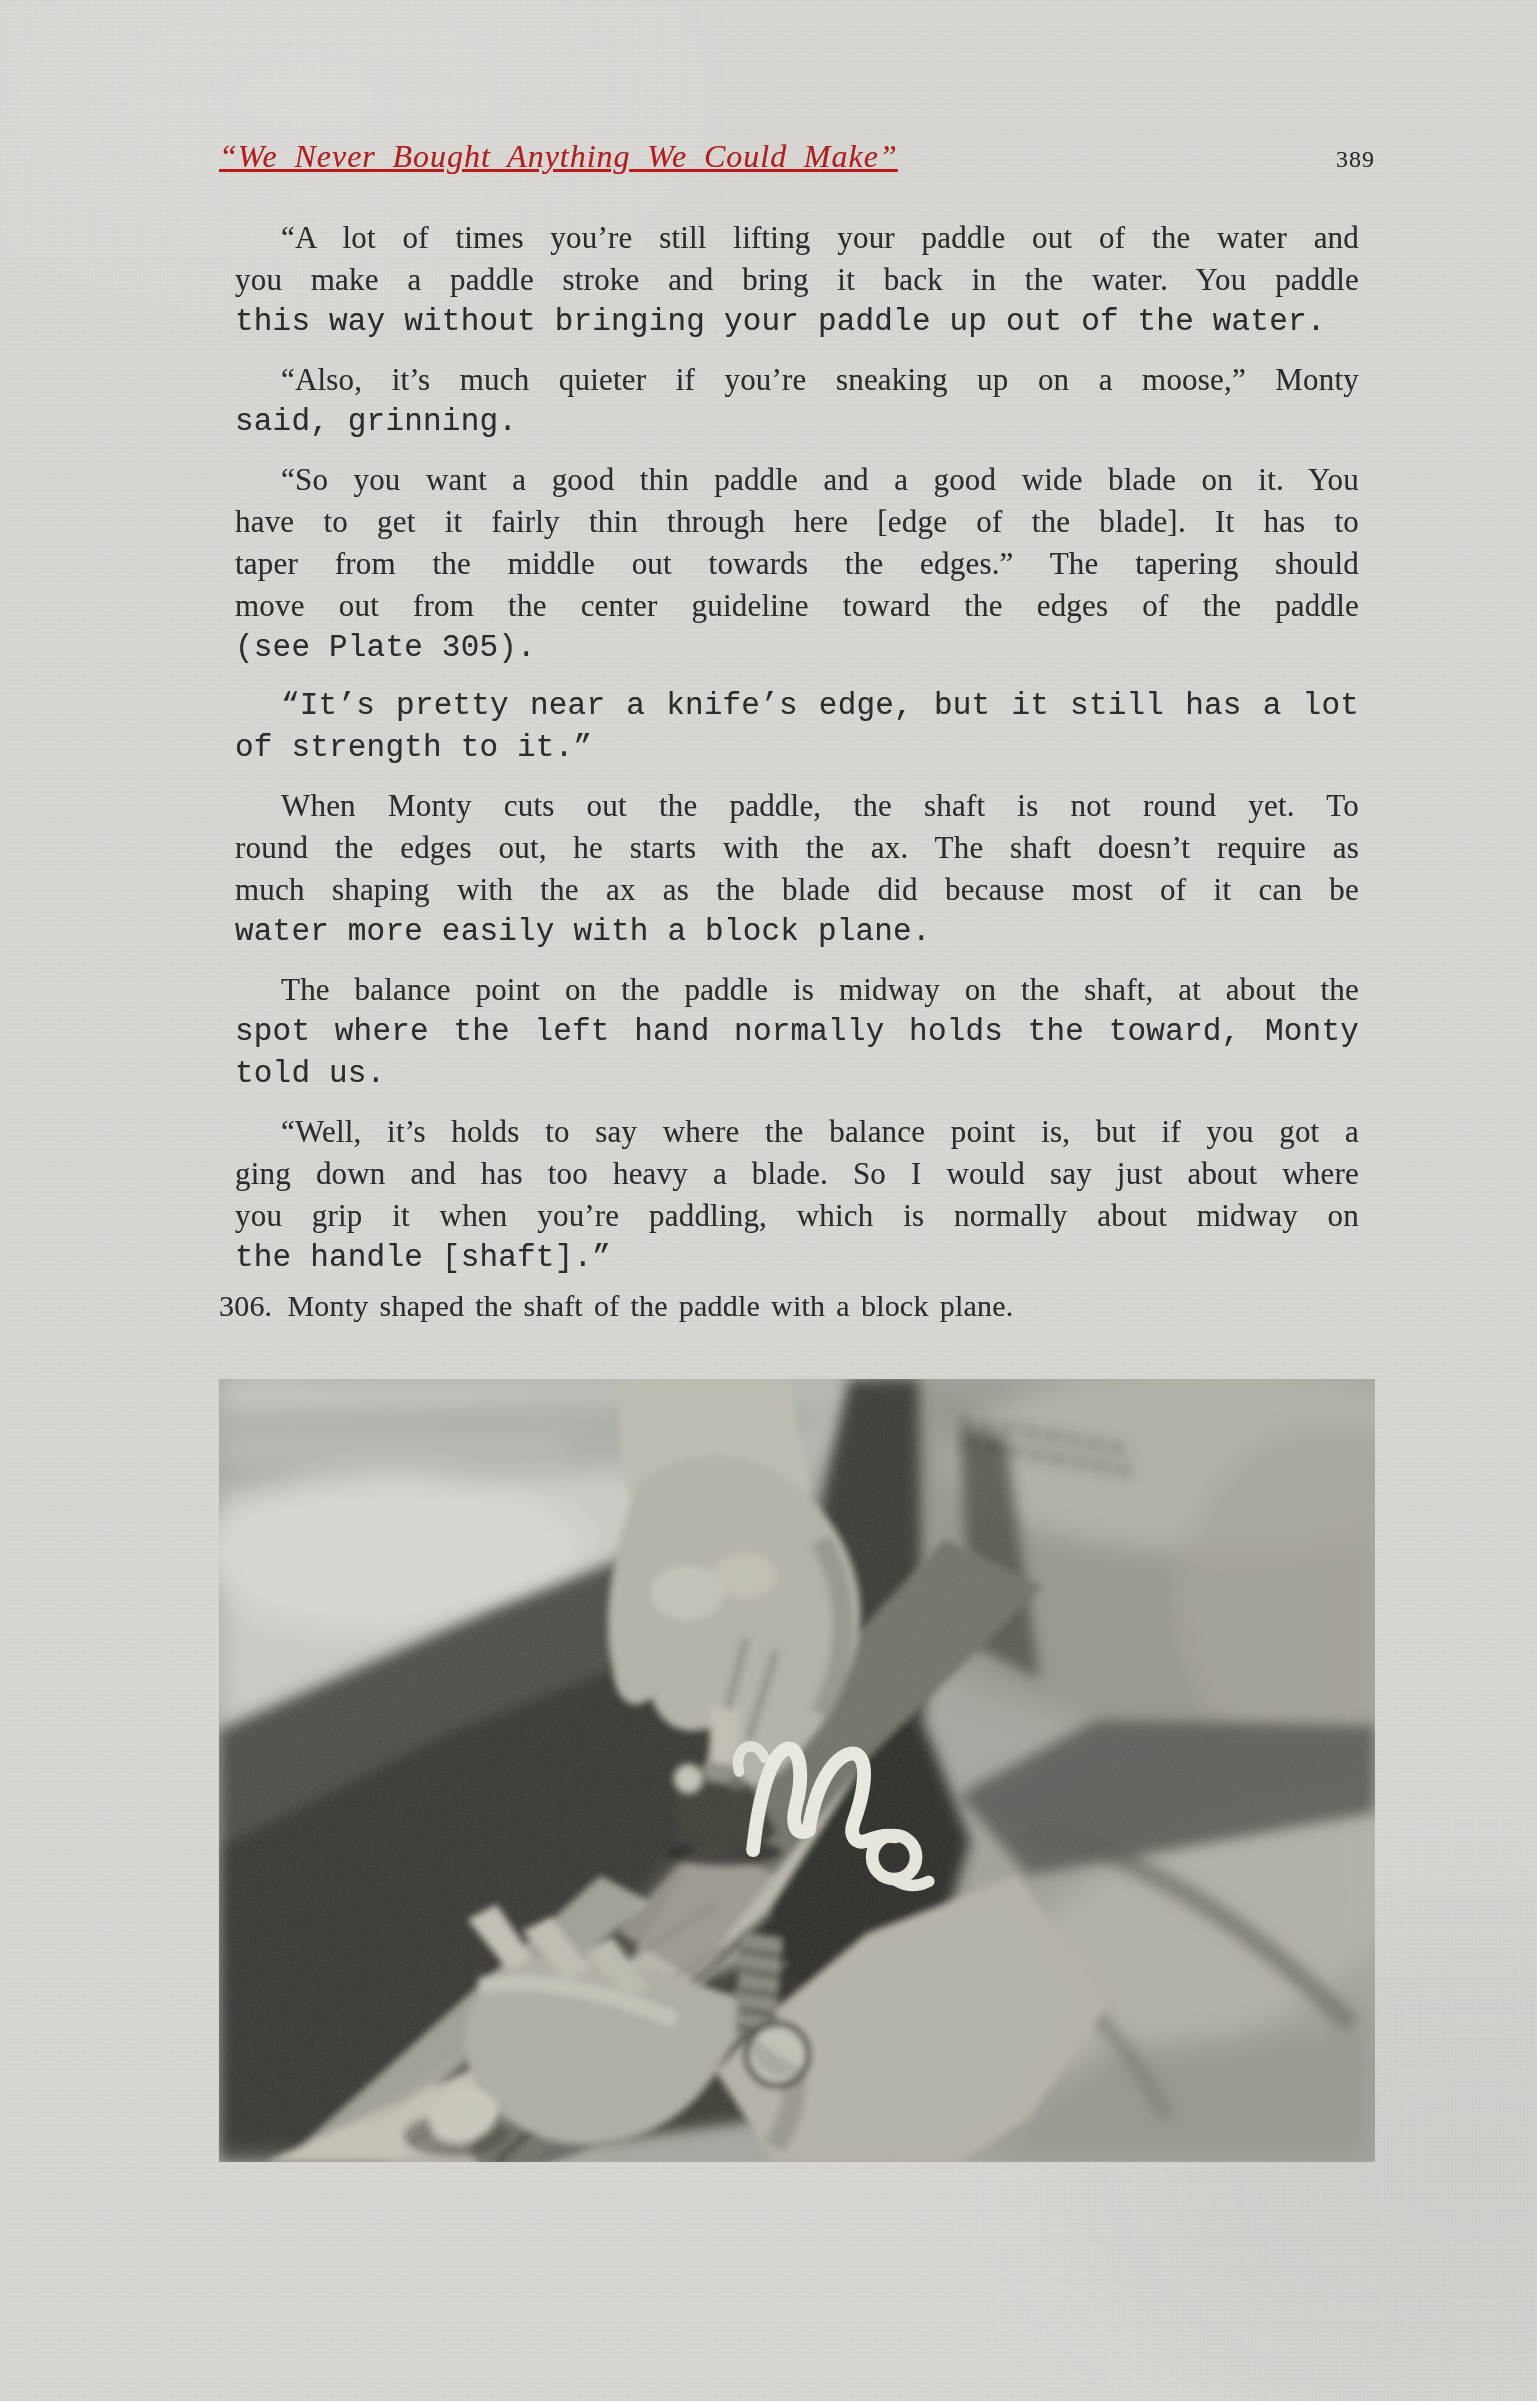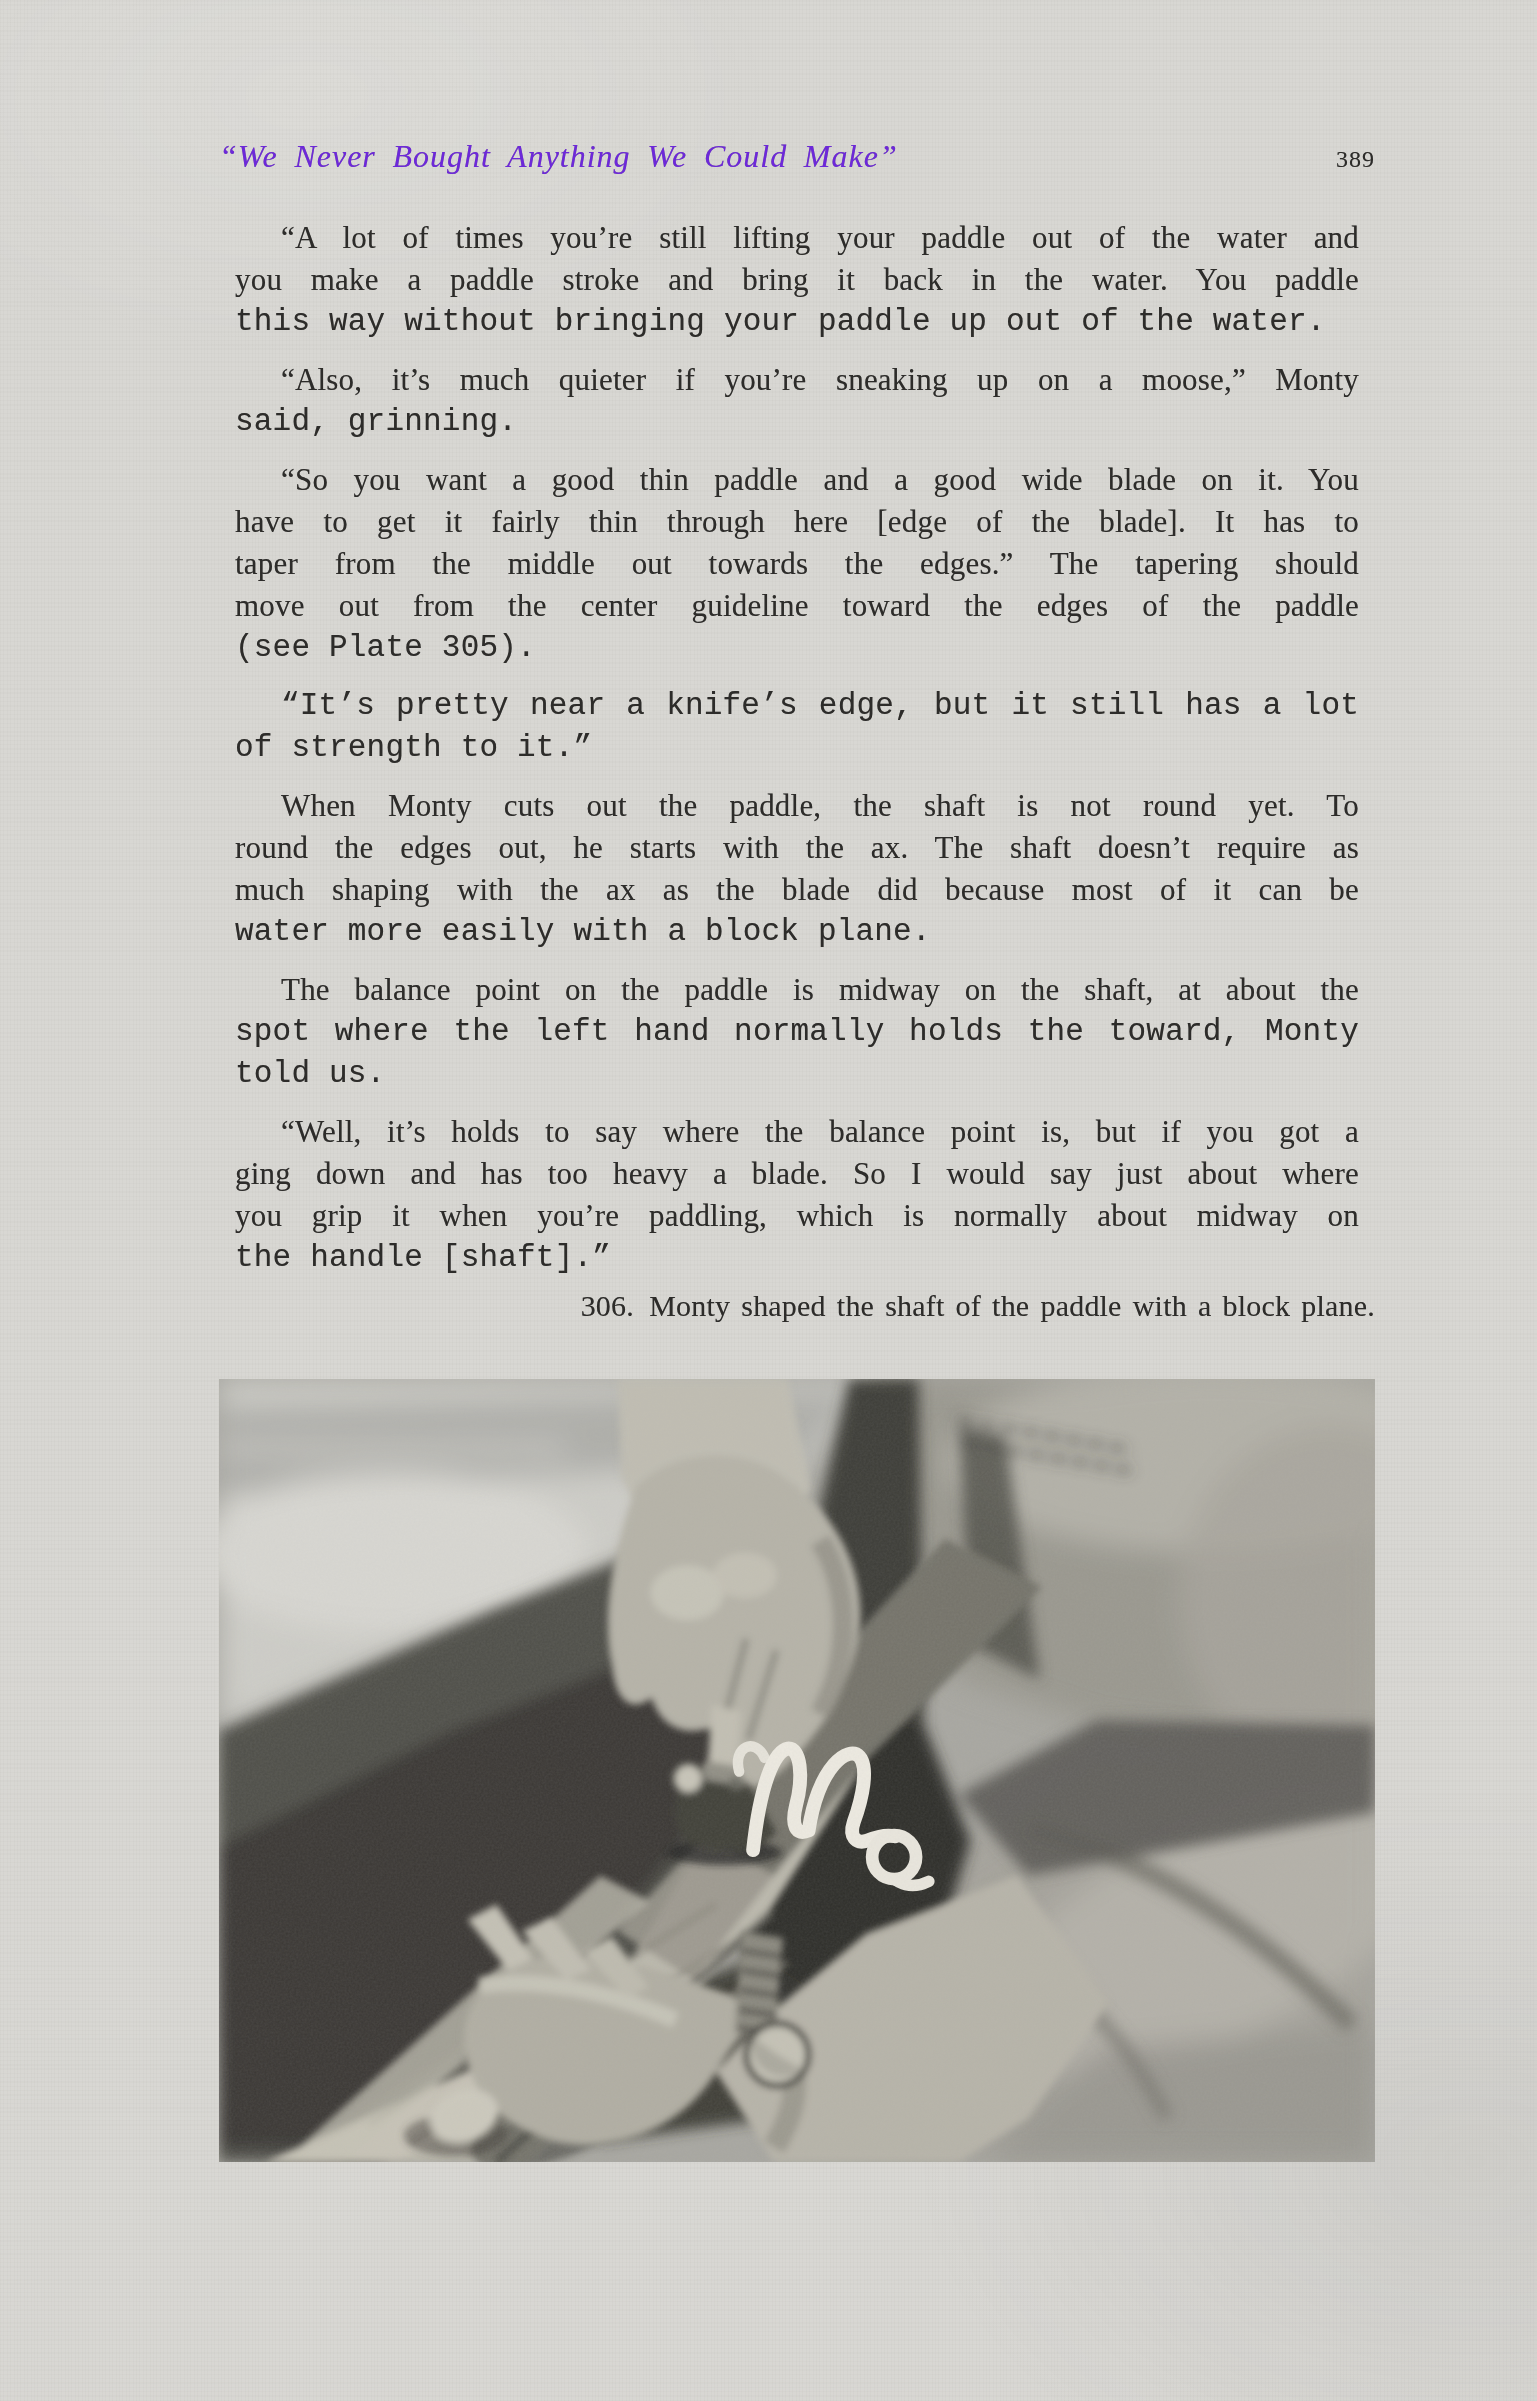--- a/index.html
+++ b/index.html
@@ -16,37 +16,36 @@
     color: #2d2c2a;
     overflow: hidden;
   }
   .running-header {
     position: absolute; left: 219px; top: 140px; width: 1156px;
     display: flex; justify-content: space-between; align-items: baseline;
     font-size: 32px; line-height: 1;
   }
   .running-title {
     font-style: italic; letter-spacing: 1px; word-spacing: 7.7px;
-    color: #6d28d9; text-shadow: 0 0 0.5px rgba(43,42,40,0.4);
+    color: #b91c1c; text-shadow: 0 0 0.5px rgba(43,42,40,0.4); text-decoration: underline;
   }
   .page-number { font-size: 24px; letter-spacing: 1px; text-shadow: 0 0 0.5px rgba(43,42,40,0.4); }
   .body-text {
     position: absolute; left: 219px; top: 201px; width: 1156px;
     font-size: 31px; line-height: 42px; letter-spacing: 0.2px;
     text-shadow: 0 0 0.5px rgba(45,44,42,0.38);
   }
   .para { margin: 16px; }
   .line { text-align: justify; text-align-last: justify; }
   .line.first { text-indent: 46px; }
   .line.last { text-align-last: left; font-family: Liberation Mono, monospace; }
   .figure-caption {
     position: absolute; left: 219px; top: 1285px; width: 1156px;
     font-size: 30px; line-height: 42px; letter-spacing: 0.2px; word-spacing: 3.4px;
     text-shadow: 0 0 0.5px rgba(45,44,42,0.38);
-    text-align: right;
   }
   .figure-photo {
     position: absolute; left: 219px; top: 1379px; width: 1156px; height: 783px;
   }
   .figure-photo svg { display: block; width: 100%; height: 100%; }
 </style>
 </head>
 <body>
 
 <header class="running-header">

